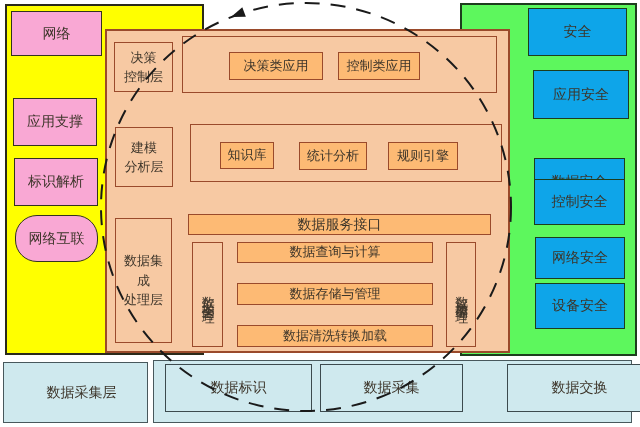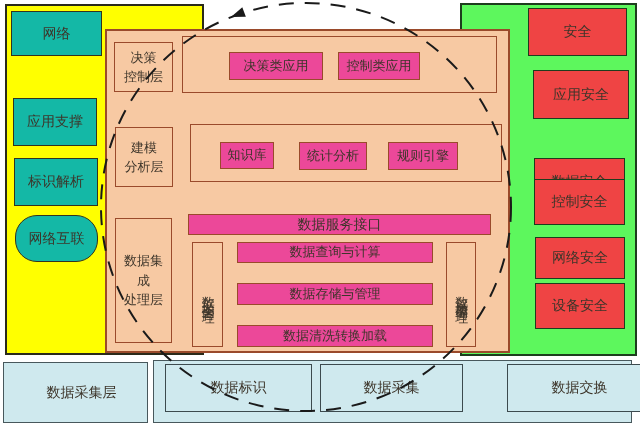--- a/index.html
+++ b/index.html
@@ -5,23 +5,23 @@
   html,body{margin:0;padding:0;background:#ffffff;}
   body{font-family:"Liberation Serif","DejaVu Serif",serif;color:#3d352a;}
   .stage{position:relative;width:640px;height:427px;background:#ffffff;overflow:hidden;}
   .b{position:absolute;box-sizing:border-box;display:flex;align-items:center;justify-content:center;
      text-align:center;font-size:14px;line-height:1.25;}
   
   .panel-yellow{background:#ffff00;border:2px solid #2a2a1a;z-index:1;}
   .panel-green{background:#5df75d;border:2px solid #1d3d1d;z-index:1;}
   .panel-orange{background:#f7c9a3;border:2px solid #9a4a2b;z-index:3;}
   
-  .ybox{background:#14b8a6;border:1.5px solid #33331f;z-index:2;align-items:center;}
-  .gbox{background:#ef4444;border:1.5px solid #1d3d1d;z-index:2;font-family:Liberation Serif, serif;}
-  .obox{background:#ec4899;border:1.5px solid #9a4a2b;z-index:4;font-size:13px;}
+  .ybox{background:#f9a8d4;border:1.5px solid #33331f;z-index:2;align-items:center;}
+  .gbox{background:#0ea5e9;border:1.5px solid #1d3d1d;z-index:2;font-family:Liberation Serif, serif;}
+  .obox{background:#fdba74;border:1.5px solid #9a4a2b;z-index:4;font-size:13px;}
   .ocontainer{background:#f7c9a3;border:1.5px solid #9a4a2b;z-index:4;}
   .olabel{background:#f7c9a3;border:1.5px solid #9a4a2b;z-index:4;font-size:13px;
           flex-direction:column;line-height:1.5;}
   .overt{background:#f7c9a3;border:1.5px solid #9a4a2b;z-index:4;font-size:13px;
          writing-mode:vertical-rl;text-orientation:upright;letter-spacing:3px;}
   .cbox{background:#cfe9ee;border:1.5px solid #48585c;z-index:2;}
   .cinner{background:#cfe9ee;border:1.5px solid #3c4a4e;z-index:3;}
   .overlay{position:absolute;left:0;top:0;z-index:9;pointer-events:none;}
 </style>
 </head>

